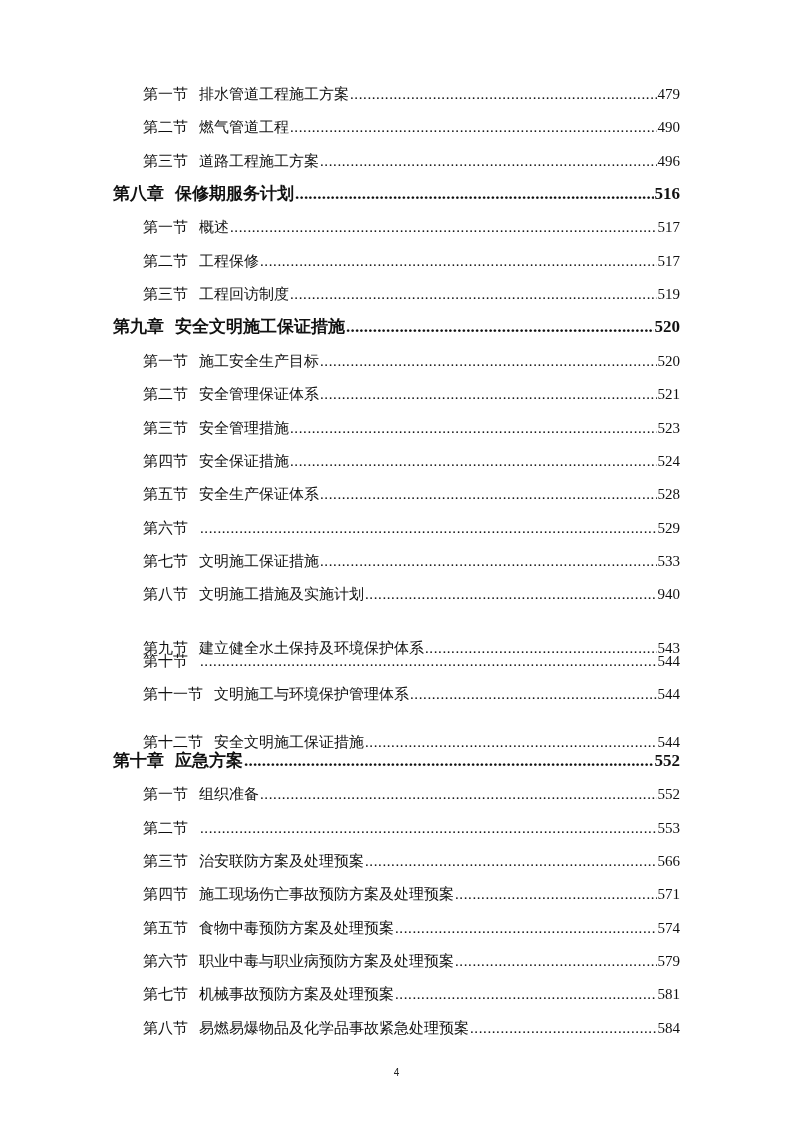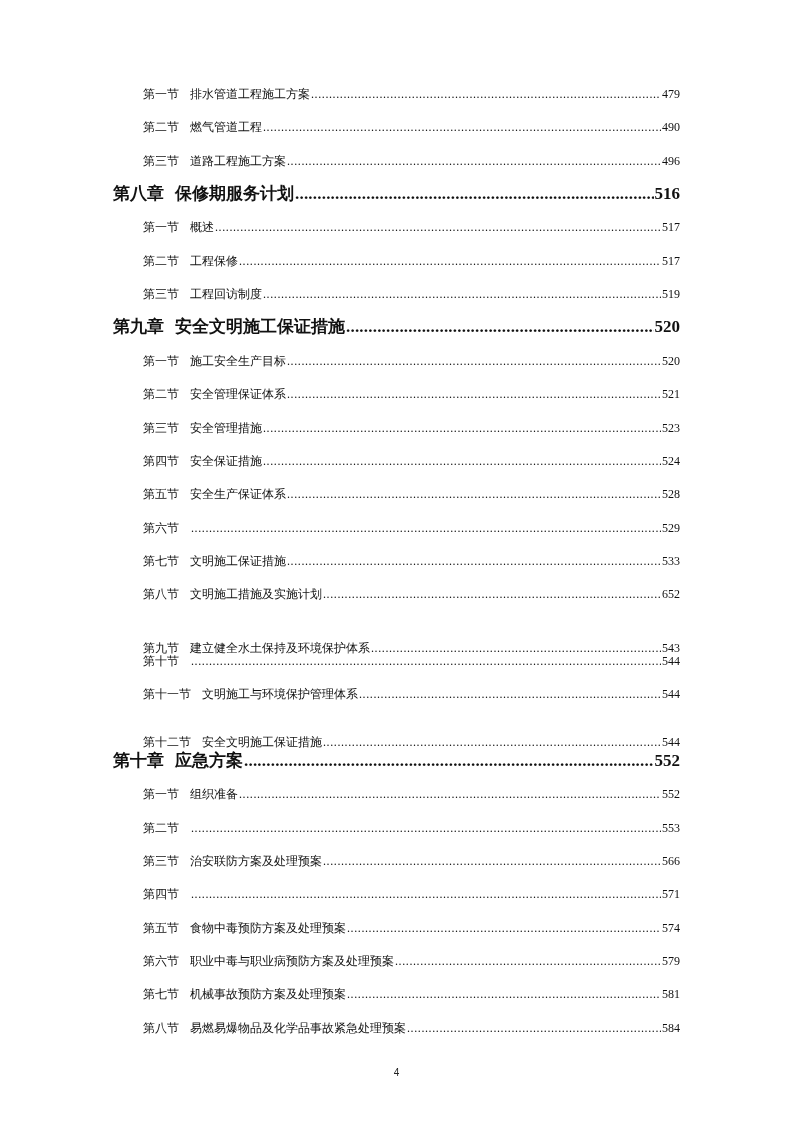--- a/index.html
+++ b/index.html
@@ -1,20 +1,20 @@
 <!DOCTYPE html>
 <html><head>
 <meta charset="utf-8">
 <style>
   html, body { margin: 0; padding: 0; background: #ffffff; }
   body { width: 793px; height: 1122px; position: relative; overflow: hidden;
          font-family: "Liberation Serif", "DejaVu Serif", serif; color: #111; }
   .toc { position: absolute; left: 0; top: 81px; width: 793px; }
   .row { position: absolute; height: 24px; display: flex; align-items: flex-end;
-         font-size: 12px; line-height: 22px; white-space: nowrap; }
+         font-size: 15px; line-height: 22px; white-space: nowrap; }
   .row.section { left: 143px; width: 537px; }
   .row.chapter { left: 113px; width: 567px; font-weight: bold; font-size: 17px; }
   .num { flex: 0 0 auto; }
   .gap { display: inline-block; width: 11px; }
   .title { flex: 0 0 auto; }
   .leader { flex: 1 1 auto; overflow: hidden; margin: 0 1px; position: relative; height: 22px; }
   .leader::after { content: "......................................................................................................................................................................................................................";
          position: absolute; left: 0; bottom: 0; letter-spacing: 0.6px; font-weight: inherit; }
   .row.chapter .leader::after { letter-spacing: 0.2px; }
   .page { flex: 0 0 auto; }
@@ -127,21 +127,21 @@
       <span class="gap"></span>
       <span class="title">文明施工保证措施</span>
       <span class="leader"></span>
       <span class="page">533</span>
     </div>
     <div class="row section" style="top: 500.25px;">
       <span class="num">第八节</span>
       <span class="gap"></span>
       <span class="title">文明施工措施及实施计划</span>
       <span class="leader"></span>
-      <span class="page">652</span>
+      <span class="page">940</span>
     </div>
     <div class="row section" style="top: 533.6px; margin-top: 20px;">
       <span class="num">第九节</span>
       <span class="gap"></span>
       <span class="title">建立健全水土保持及环境保护体系</span>
       <span class="leader"></span>
       <span class="page">543</span>
     </div>
     <div class="row section" style="top: 566.95px;">
       <span class="num">第十节</span>
@@ -186,20 +186,21 @@
     <div class="row section" style="top: 767.05px;">
       <span class="num">第三节</span>
       <span class="gap"></span>
       <span class="title">治安联防方案及处理预案</span>
       <span class="leader"></span>
       <span class="page">566</span>
     </div>
     <div class="row section" style="top: 800.4px;">
       <span class="num">第四节</span>
       <span class="gap"></span>
+      <span class="title">施工现场伤亡事故预防方案及处理预案</span>
       <span class="leader"></span>
       <span class="page">571</span>
     </div>
     <div class="row section" style="top: 833.75px;">
       <span class="num">第五节</span>
       <span class="gap"></span>
       <span class="title">食物中毒预防方案及处理预案</span>
       <span class="leader"></span>
       <span class="page">574</span>
     </div>

